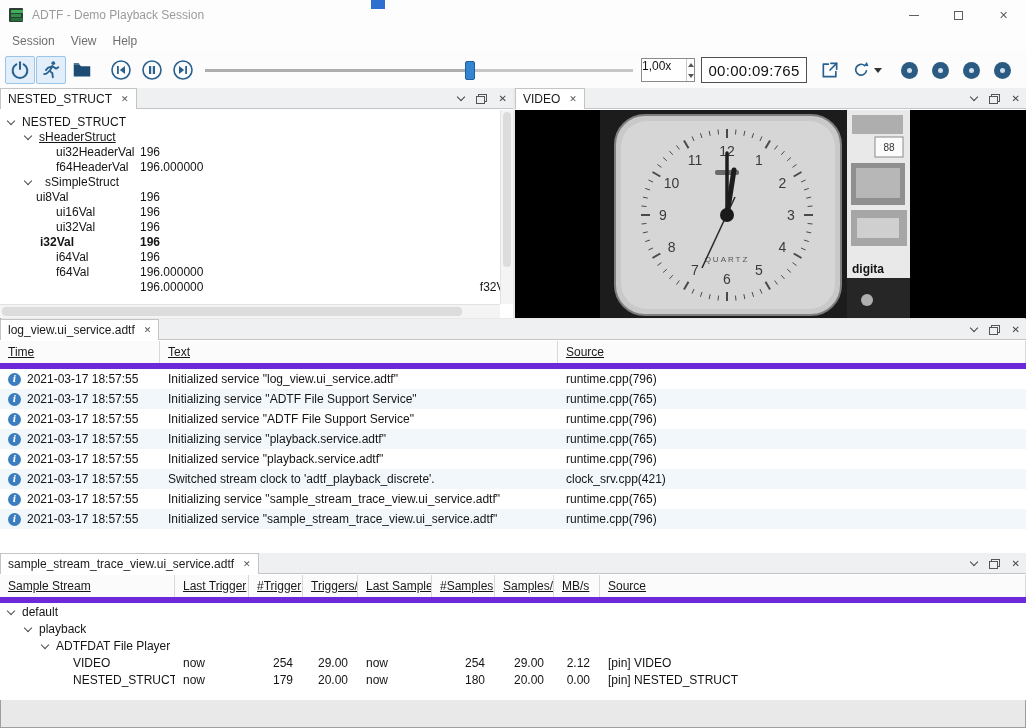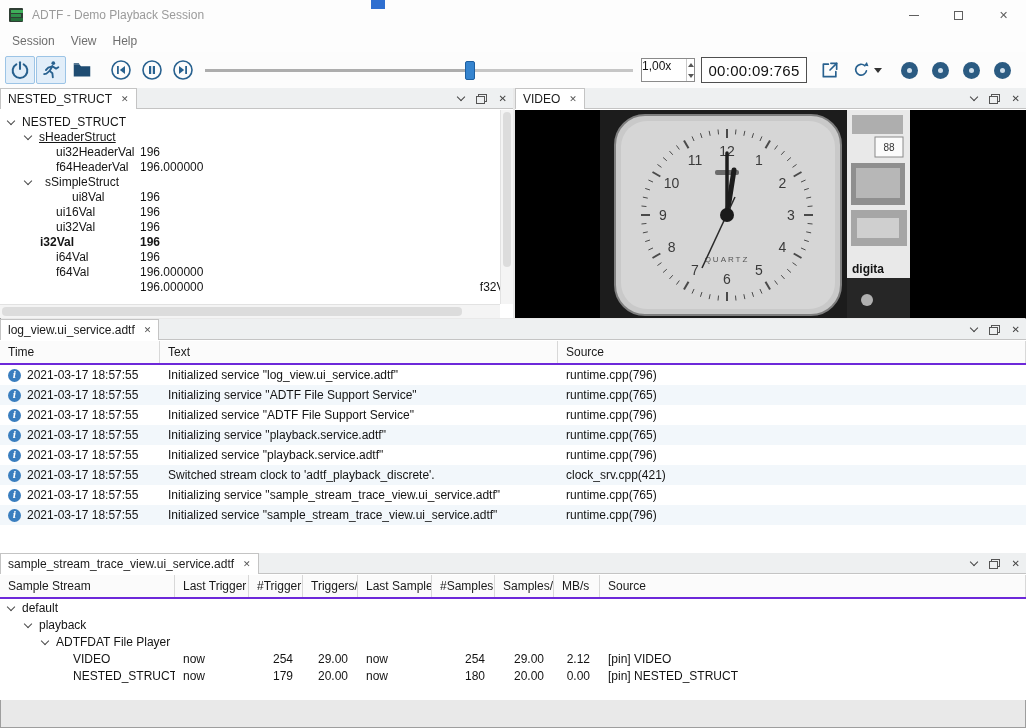--- a/index.html
+++ b/index.html
@@ -68,21 +68,21 @@
   .sb-v i { position:absolute; left:2px; right:2px; top:2px; height:80%; background:#dcdcdc; border-radius:4px; display:block; }
   .sb-h { position:absolute; left:0; right:13px; bottom:0; height:14px; background:#f4f4f4; border-top:1px solid #e2e2e2; }
   .sb-h i { position:absolute; top:2px; bottom:2px; left:2px; width:92%; background:#dcdcdc; border-radius:4px; display:block; }
 
   
   .video-content { background:#000; }
 
   
   .log-grid { display:grid; grid-template-columns:160px 398px 1fr; }
   .trace-grid { display:grid; grid-template-columns:175px 74px 54px 55px 74px 63px 59px 46px 1fr; }
-  .thead { border-bottom:2px solid #6d28d9; background:#0c4a6e; }
+  .thead { border-bottom:6px solid #6d28d9; background:#0c4a6e;text-decoration:underline; }
   .hcell { height:22px; display:flex; align-items:center; padding:0 6px 0 8px; border-right:1px solid #d8d8d8; color:#1a1a1a; white-space:nowrap; overflow:hidden; background:#fbfbfb; }
   .log-row { height:20px; }
   .trace-row { height:17px; }
   .cell { display:flex; align-items:center; padding:0 6px 0 8px; white-space:nowrap; overflow:hidden; }
   .cell.num { justify-content:flex-end; padding-right:10px; }
   .alt { background:#f2f7fb; }
   .info-icon { width:13px; height:13px; border-radius:50%; background:#3a7ebf; color:#fff; font-size:9px; font-weight:bold; font-style:italic; font-family:"DejaVu Serif",serif; display:inline-flex; align-items:center; justify-content:center; margin-right:6px; flex:none; }
   .name-cell { padding-left:0; }
 </style>
 </head>
@@ -239,21 +239,21 @@
         </div>
         <div class="tree-row" style="padding-left: 40px;">
           <span class="chev-sp"></span>
           <span class="tree-label">f64HeaderVal</span>
           <span class="tree-value">196.000000</span>
         </div>
         <div class="tree-row" style="padding-left: 23px; gap: 6px;">
           <span class="chev"></span>
           <span class="tree-label">sSimpleStruct</span>
         </div>
-        <div class="tree-row" style="padding-left: 56px;">
+        <div class="tree-row" style="padding-left: 20px;">
           <span class="chev-sp"></span>
           <span class="tree-label">ui8Val</span>
           <span class="tree-value">196</span>
         </div>
         <div class="tree-row" style="padding-left: 40px;">
           <span class="chev-sp"></span>
           <span class="tree-label">ui16Val</span>
           <span class="tree-value">196</span>
         </div>
         <div class="tree-row" style="padding-left: 40px;">

